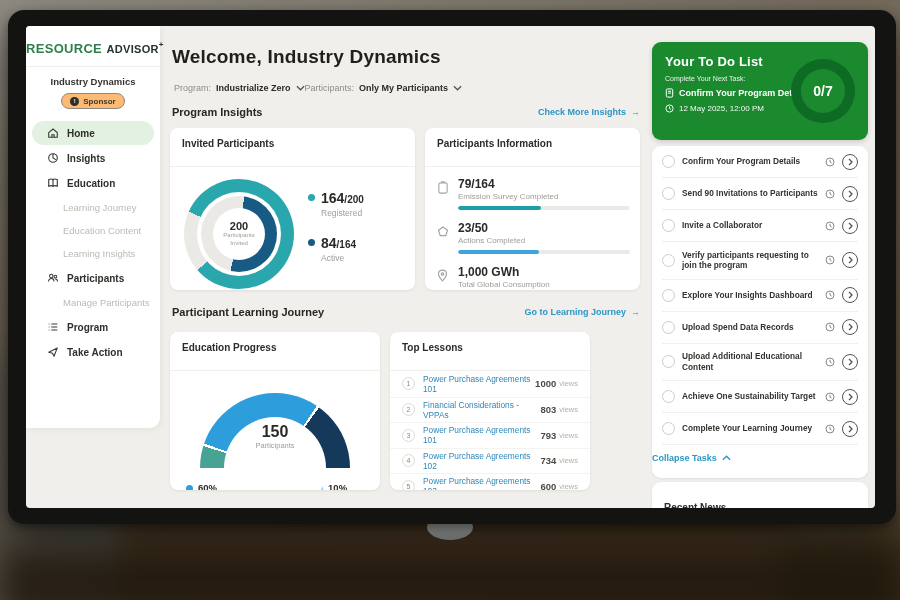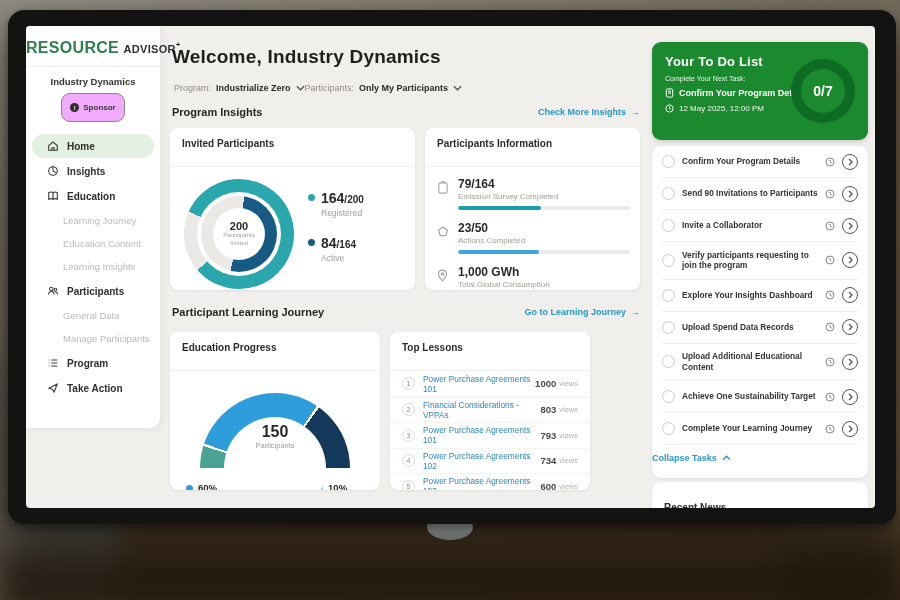--- a/index.html
+++ b/index.html
@@ -16,26 +16,26 @@
 
   #monitor { position:absolute; left:8px; top:10px; width:888px; height:514px; background:#131312;
     border-radius:16px; box-shadow:0 20px 45px rgba(0,0,0,.5), 0 4px 10px rgba(0,0,0,.4); }
   #screen { position:absolute; left:18px; top:16px; width:849px; height:482px; background:#f0efec;
     border-radius:4px; overflow:hidden; }
 
   
   #sidebar { position:absolute; left:0; top:0; width:134px; height:402px; background:#ffffff;
     border-radius:0 0 10px 0; box-shadow:2px 2px 6px rgba(0,0,0,.05); }
   .logo-row { text-align:center; padding:13px 0 9px; border-bottom:1px solid #efeeea; white-space:nowrap; }
-  .logo-primary { color:#2f7e4e; font-weight:700; font-size:16px; letter-spacing:.3px; }
+  .logo-primary { color:#2f7e4e; font-weight:700; font-size:13px; letter-spacing:.3px; }
   .logo-secondary { color:#28322d; font-weight:700; font-size:11px; letter-spacing:.3px; }
   .logo-plus { color:#28322d; font-weight:700; font-size:8px; vertical-align:super; }
   .org-name { text-align:center; font-size:9.5px; font-weight:700; color:#34332f; margin-top:9px; }
-  .sponsor-pill { margin:6px auto 0; width:64px; height:29px; border:1px solid #8a8880; border-radius:9px;
-    display:flex; align-items:center; justify-content:center; gap:4px; background:#f0abfc; }
+  .sponsor-pill { margin:6px auto 0; width:64px; height:16px; border:1px solid #8a8880; border-radius:9px;
+    display:flex; align-items:center; justify-content:center; gap:4px; background:#fdba74; }
   .sponsor-dot { width:9px; height:9px; border-radius:50%; background:#2e2d2a; color:#fff; font-size:6px;
     display:flex; align-items:center; justify-content:center; font-weight:700; }
   .sponsor-label { font-size:8px; font-weight:700; color:#3a3935; }
   #menu { margin-top:12px; }
   .m-item { display:flex; align-items:center; gap:8px; height:24px; padding-left:15px; margin:1px 6px;
     font-size:10px; font-weight:700; color:#2f2e2a; cursor:pointer; border-radius:13px; }
   .m-item.active { background:#e2f1e1; }
   .m-item svg { flex:0 0 12px; }
   .m-sub { height:23px; padding-left:37px; display:flex; align-items:center; font-size:9.5px;
     color:#bdbab3; cursor:pointer; }
@@ -184,23 +184,20 @@
       <div class="m-item">
         <svg width="12" height="12" viewBox="0 0 14 14" fill="none" stroke="#3a3a36" stroke-width="1.2">
               <circle cx="5" cy="4.6" r="2"></circle>
               <circle cx="9.8" cy="5.3" r="1.6"></circle>
               <path d="M1.8 11 C1.8 8.8 3.2 7.6 5 7.6 C6.8 7.6 8.2 8.8 8.2 11"></path>
               <path d="M9.5 8.2 C11.2 8.2 12.3 9.3 12.3 11"></path>
             </svg>
         <span>Participants</span>
       </div>
       <div class="m-sub">
-            <span>General Data</span>
-          </div>
-      <div class="m-sub">
             <span>Manage Participants</span>
           </div>
       <div class="m-item">
         <svg width="12" height="12" viewBox="0 0 14 14" fill="none" stroke="#3a3a36" stroke-width="1.3">
               <path d="M5 3.5 H12 M5 7 H12 M5 10.5 H12"></path>
               <path d="M2 3.5 H2.8 M2 7 H2.8 M2 10.5 H2.8"></path>
             </svg>
         <span>Program</span>
       </div>
       <div class="m-item">

